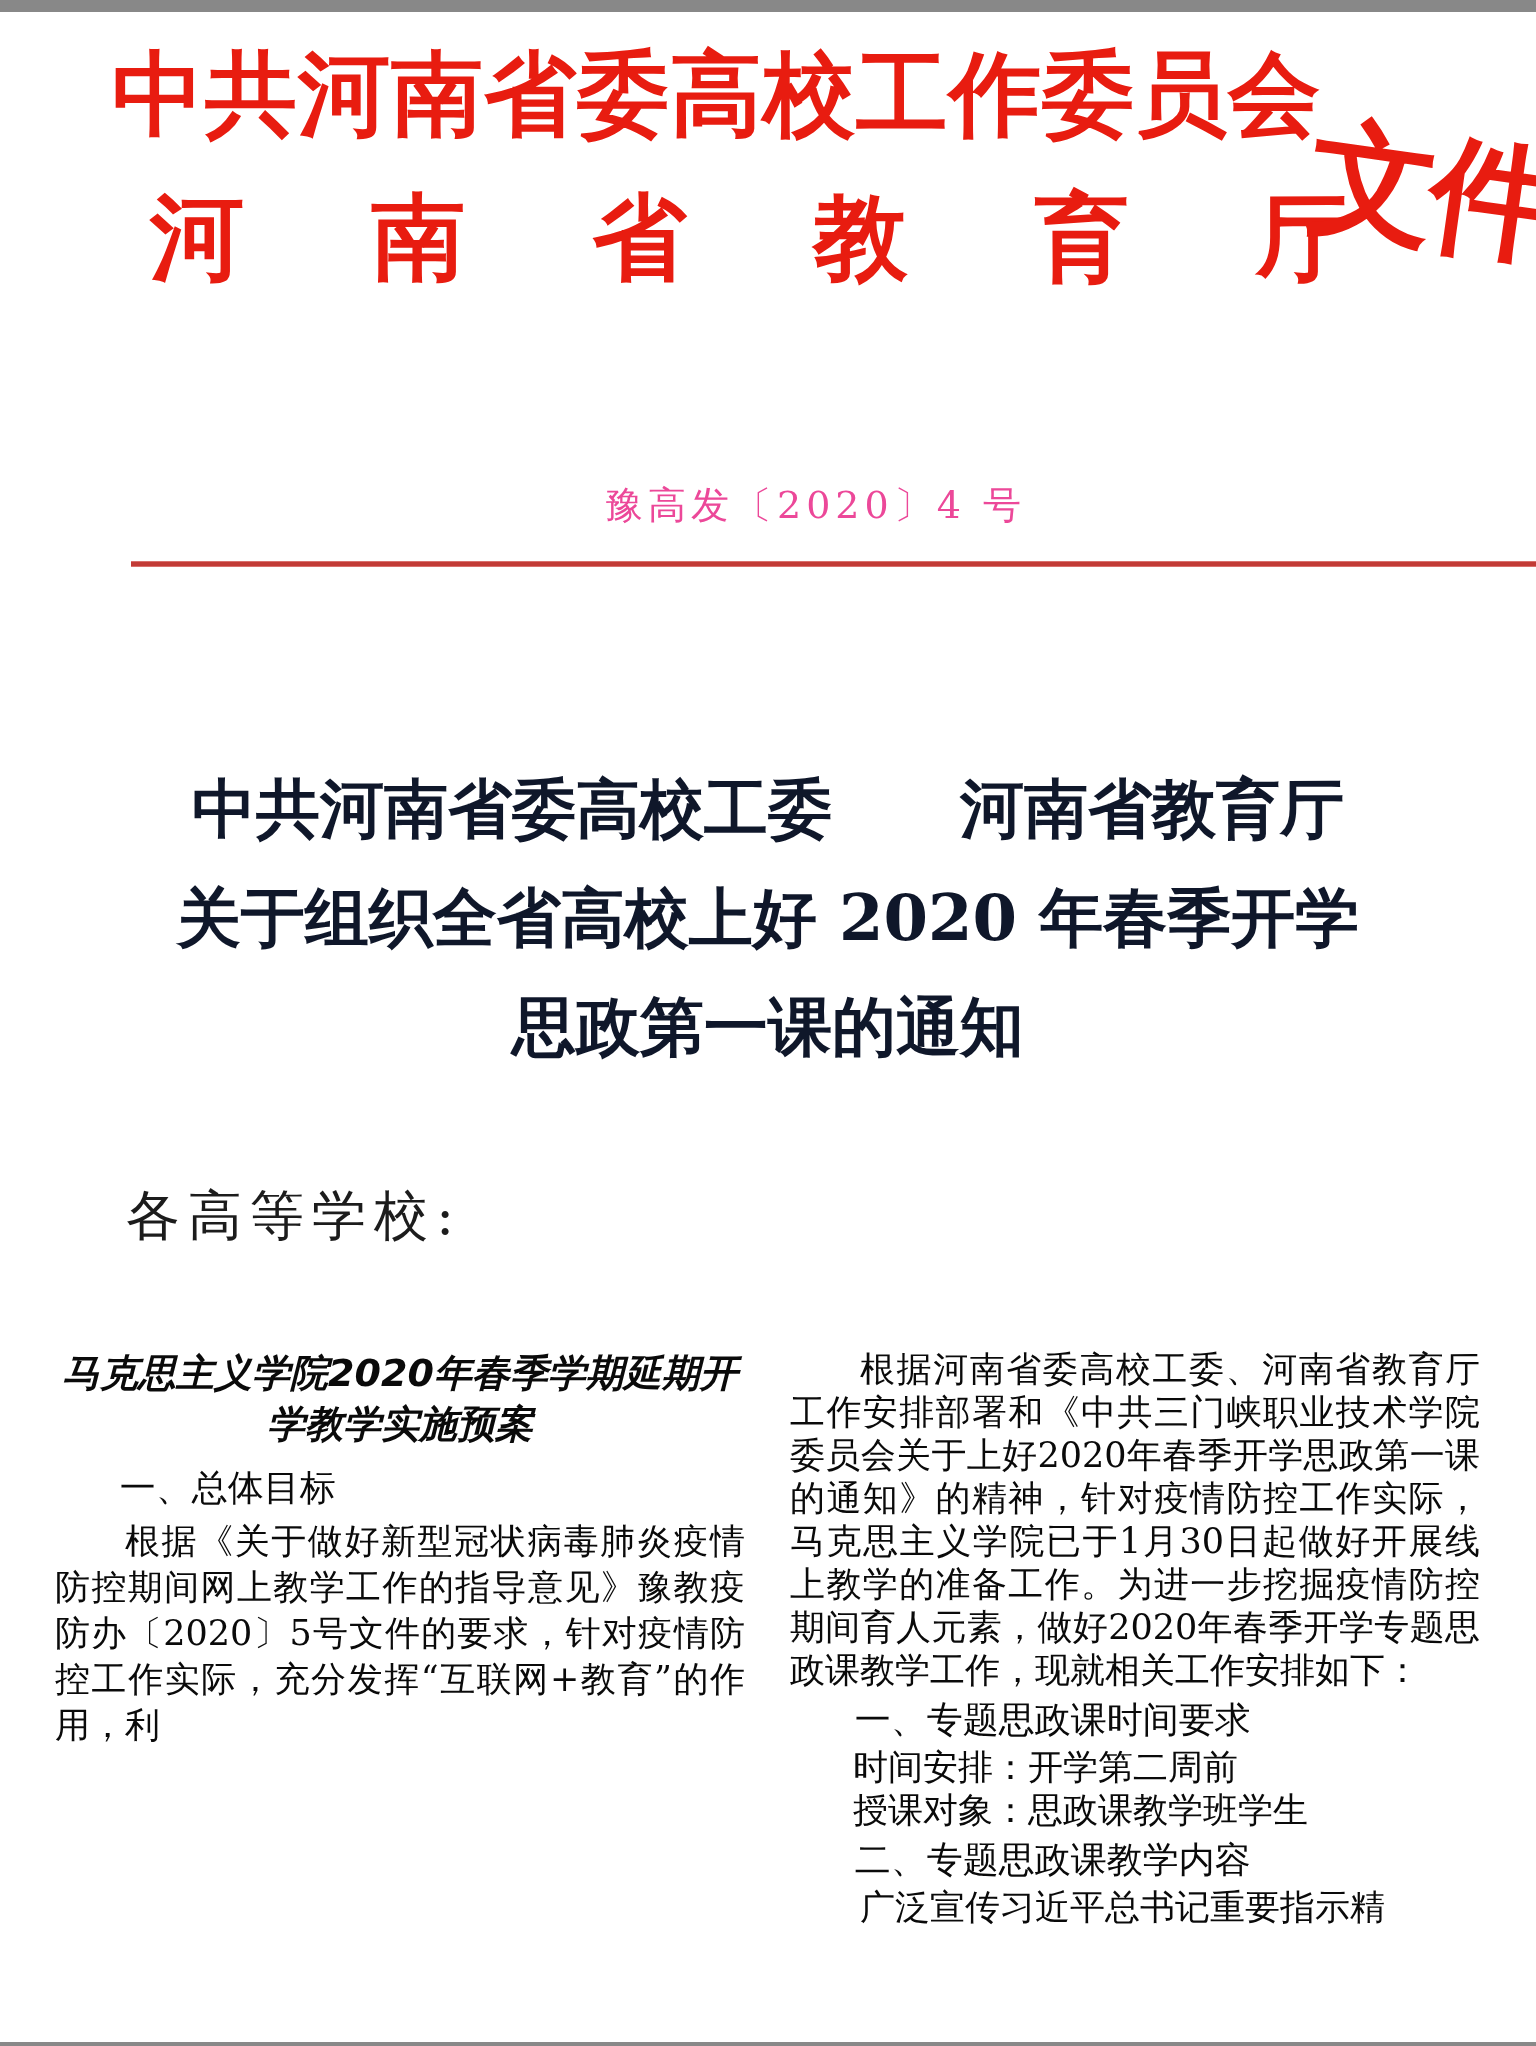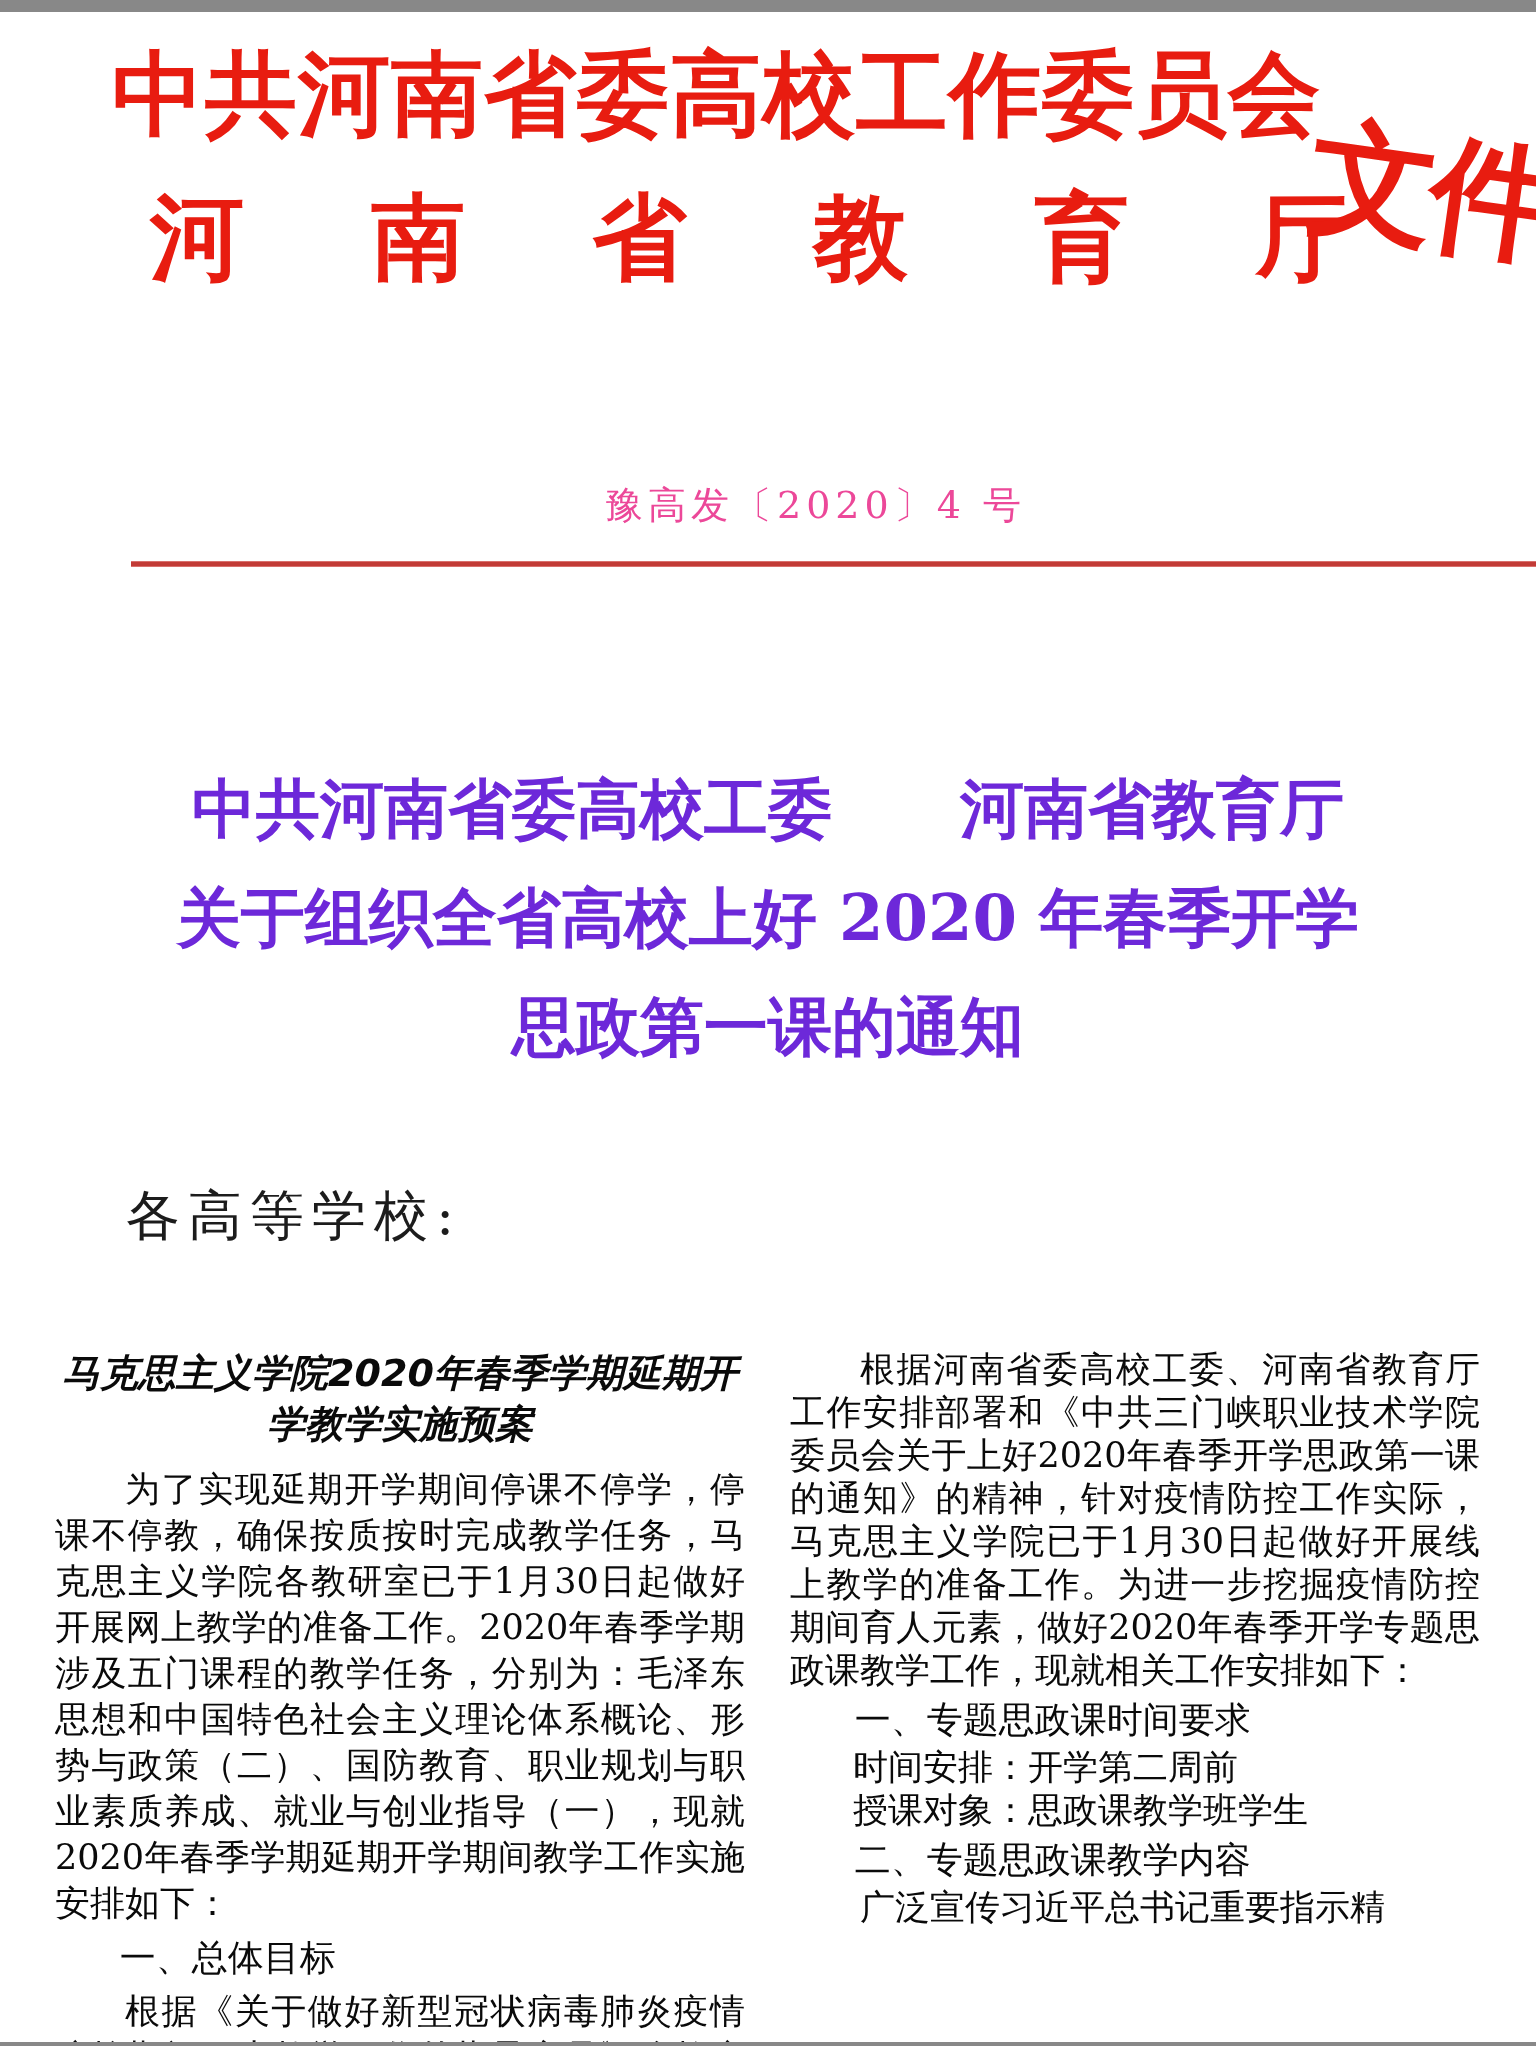--- a/index.html
+++ b/index.html
@@ -63,21 +63,21 @@
     height: 6px;
     background: linear-gradient(to bottom, #d9706c 0 1px, #c23b36 1px 5px, #d9706c 5px 6px);
   }
   
   .doc-title {
     position: absolute;
     top: 742px; left: 0; width: 100%;
     text-align: center;
     font-size: 64px; font-weight: bold;
     line-height: 109px;
-    color: #6d28d9;
+    color: #0f172a;
     font-family: "DejaVu Serif", serif;
   }
   
   .salutation {
     position: absolute;
     top: 1168px; left: 126px;
     font-size: 54px;
     color: #1c1c1c;
     letter-spacing: 8px;
   }
@@ -143,21 +143,20 @@
     <div>思政第一课的通知</div>
   </div>
 
   <div class="salutation">各高等学校:</div>
 
   <div class="col col-left">
     <div class="col-heading">
       <span>马克思主义学院2020年春季学期延期开</span>
       <span>学教学实施预案</span>
     </div>
-    <p class="para">为了实现延期开学期间停课不停学，停课不停教，确保按质按时完成教学任务，马克思主义学院各教研室已于1月30日起做好开展网上教学的准备工作。2020年春季学期涉及五门课程的教学任务，分别为：毛泽东思想和中国特色社会主义理论体系概论、形势与政策（二）、国防教育、职业规划与职业素质养成、就业与创业指导（一），现就2020年春季学期延期开学期间教学工作实施安排如下：</p>
     <div class="section-heading">一、总体目标</div>
     <p class="para">根据《关于做好新型冠状病毒肺炎疫情防控期间网上教学工作的指导意见》豫教疫防办〔2020〕5号文件的要求，针对疫情防控工作实际，充分发挥“互联网+教育”的作用，利</p>
   </div>
 
   <div class="col col-right">
     <p class="para">根据河南省委高校工委、河南省教育厅工作安排部署和《中共三门峡职业技术学院委员会关于上好2020年春季开学思政第一课的通知》的精神，针对疫情防控工作实际，马克思主义学院已于1月30日起做好开展线上教学的准备工作。为进一步挖掘疫情防控期间育人元素，做好2020年春季开学专题思政课教学工作，现就相关工作安排如下：</p>
     <div class="section-heading">一、专题思政课时间要求</div>
     <div class="detail-line">时间安排：开学第二周前</div>
     <div class="detail-line">授课对象：思政课教学班学生</div>
     <div class="section-heading">二、专题思政课教学内容</div>

